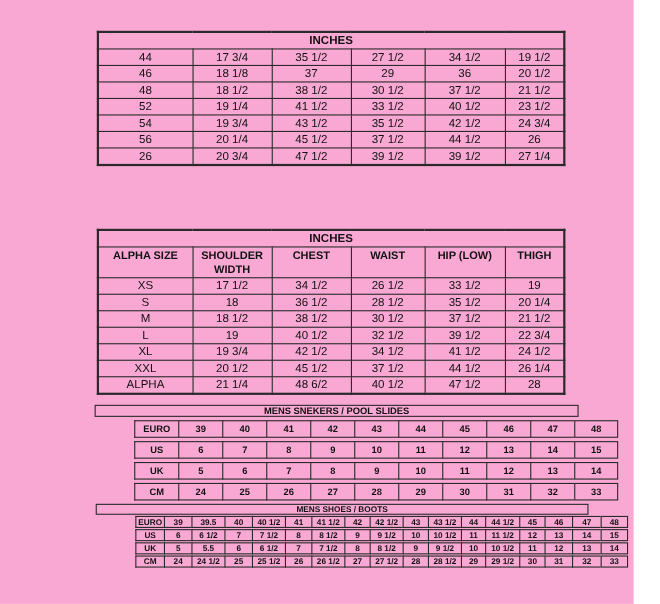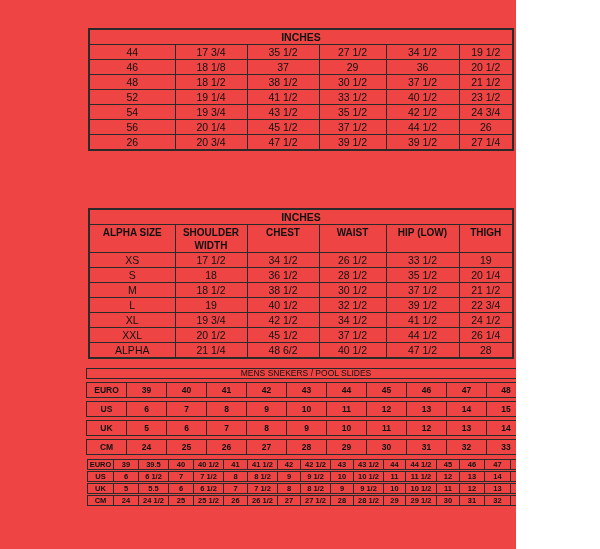--- a/index.html
+++ b/index.html
@@ -1,22 +1,22 @@
 <!DOCTYPE html>
 <html><head>
 <meta charset="utf-8">
 <style>
   * { margin: 0; padding: 0; box-sizing: border-box; }
   html, body { background: #ffffff; }
   body { font-family: "Liberation Sans", sans-serif; color: #111111; }
   .page {
     position: relative;
-    width: 516px;
+    width: 576px;
     height: 549px;
-    background: #ef4444;
+    background: #f9a8d4;
     overflow: hidden;
   }
   .tbl-section { position: absolute; }
 
   
   table.gt {
     border-collapse: collapse;
     table-layout: fixed;
     width: 100%;
     border: 2px solid #2a2a2a;
@@ -46,24 +46,24 @@
     height: 15px;
     font-size: 10.5px;
     font-weight: normal;
     line-height: 14px;
   }
 
   
   .strip-title {
     border: 1px solid #2a2a2a;
     text-align: center;
-    font-weight: normal;
+    font-weight: bold;
     width: 100%;
   }
-  .strip-row { display: flex; }
+  .strip-row { display: flex; margin-left: 36px; }
   .scell {
     border: 1px solid #2a2a2a;
     border-right: 0;
     text-align: center;
     font-weight: bold;
     flex: 0 0 auto;
   }
   .scell:last-child { border-right: 1px solid #2a2a2a; }
 
   .t3 .strip-title { height: 11px; line-height: 9px; font-size: 8.5px; }
@@ -281,20 +281,21 @@
         <div class="scell" style="width: 40px;">27</div>
         <div class="scell" style="width: 40px;">28</div>
         <div class="scell" style="width: 40px;">29</div>
         <div class="scell" style="width: 40px;">30</div>
         <div class="scell" style="width: 40px;">31</div>
         <div class="scell" style="width: 40px;">32</div>
         <div class="scell" style="width: 40px;">33</div>
       </div>
     </div>
   <div class="tbl-section t4" style="left:87px; top:458px; width:448px;">
+      <div class="strip-title">MENS SHOES / BOOTS</div>
       <div class="strip-row">
         <div class="scell" style="width: 26px;">EURO</div>
         <div class="scell" style="width: 25px;">39</div>
         <div class="scell" style="width: 30px;">39.5</div>
         <div class="scell" style="width: 25px;">40</div>
         <div class="scell" style="width: 30px;">40 1/2</div>
         <div class="scell" style="width: 24px;">41</div>
         <div class="scell" style="width: 30px;">41 1/2</div>
         <div class="scell" style="width: 23px;">42</div>
         <div class="scell" style="width: 30px;">42 1/2</div>

